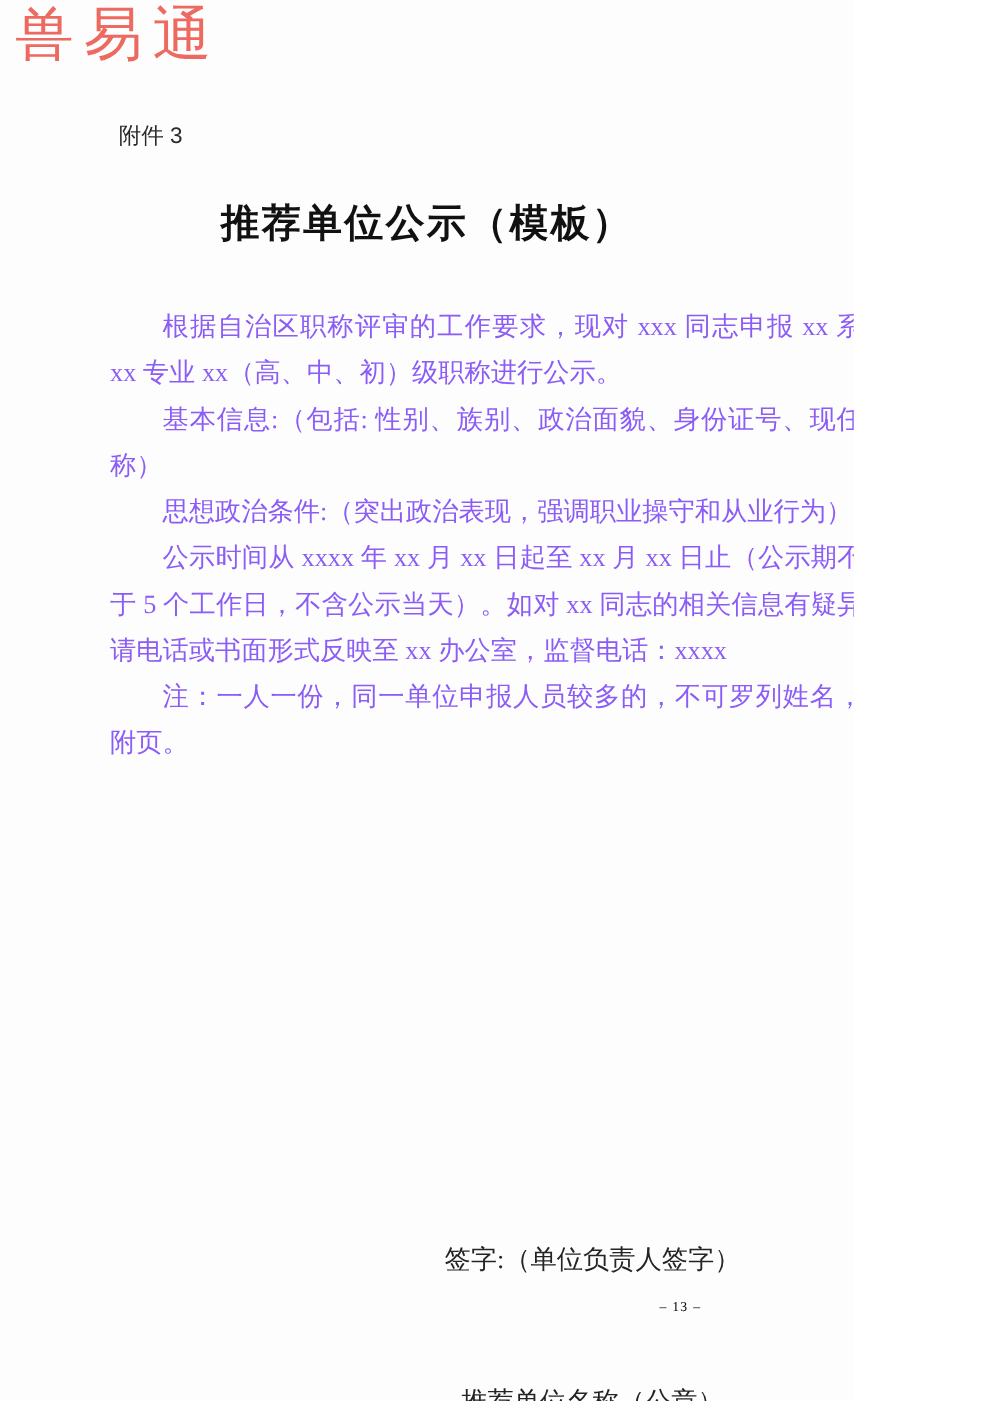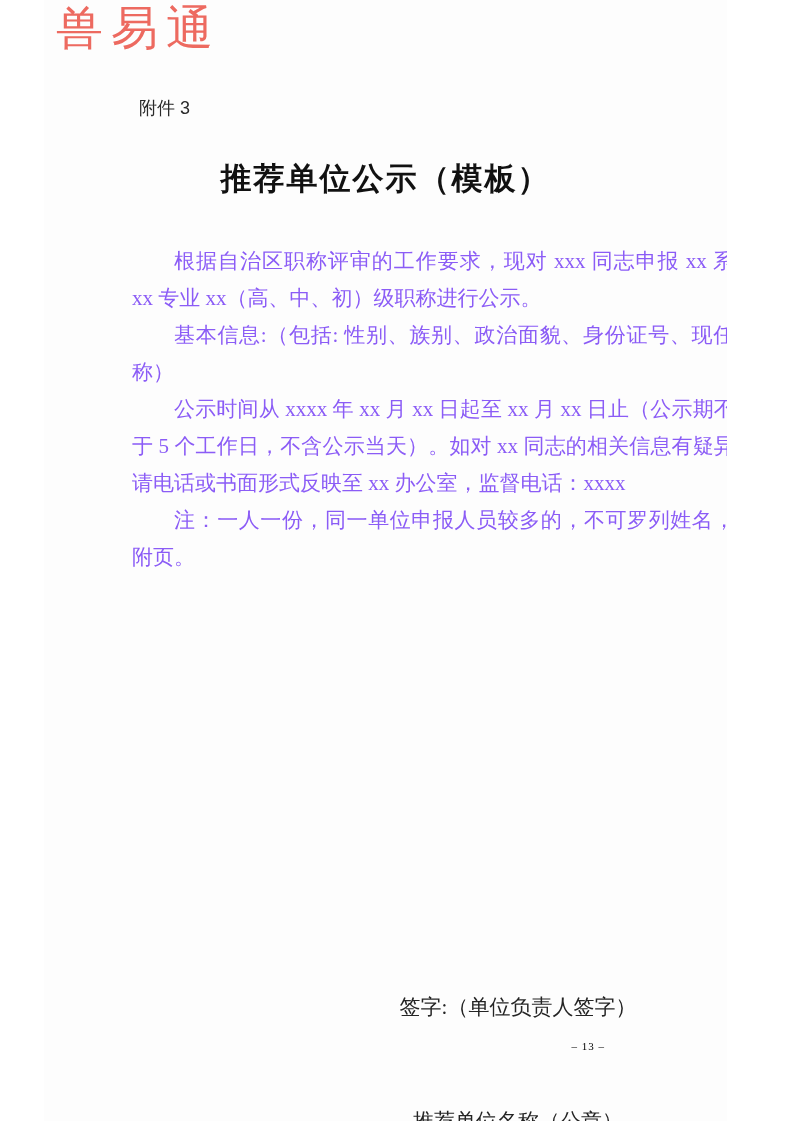--- a/index.html
+++ b/index.html
@@ -8,21 +8,20 @@
     background: #ffffff;
   }
   .page {
     position: relative;
     width: 683px;
     height: 1121px;
     background: #fdfdfd;
     font-family: "Liberation Serif", "DejaVu Serif", serif;
     color: #1e1e1e;
     overflow: hidden;
-    margin-left: 44px;
   }
   .watermark {
     position: absolute;
     top: 0px;
     left: 12px;
     font-size: 47px;
     line-height: 56px;
     color: #ed6a60;
     letter-spacing: 8px;
     font-weight: 400;
@@ -90,20 +89,21 @@
 
   <div class="watermark">兽易通</div>
 
   <div class="attachment">附件 3</div>
 
   <h1 class="title">推荐单位公示（模板）</h1>
 
   <div class="body-text">
     <p>根据自治区职称评审的工作要求，现对 xxx 同志申报 xx 系列 xx 专业 xx（高、中、初）级职称进行公示。</p>
     <p>基本信息:（包括: 性别、族别、政治面貌、身份证号、现任职称）</p>
+    <p>思想政治条件:（突出政治表现，强调职业操守和从业行为）</p>
     <p>公示时间从 xxxx 年 xx 月 xx 日起至 xx 月 xx 日止（公示期不少于 5 个工作日，不含公示当天）。如对 xx 同志的相关信息有疑异，请电话或书面形式反映至 xx 办公室，监督电话：xxxx</p>
     <p>注：一人一份，同一单位申报人员较多的，不可罗列姓名，可附页。</p>
   </div>
 
   <div class="signature-block">
     <div>签字:（单位负责人签字）</div>
     <div>推荐单位名称（公章）</div>
     
   </div>
 

